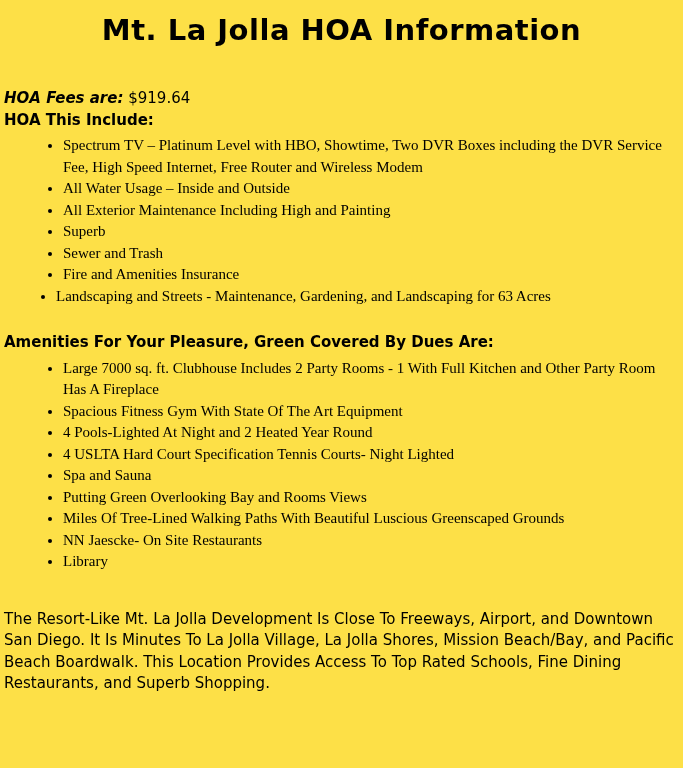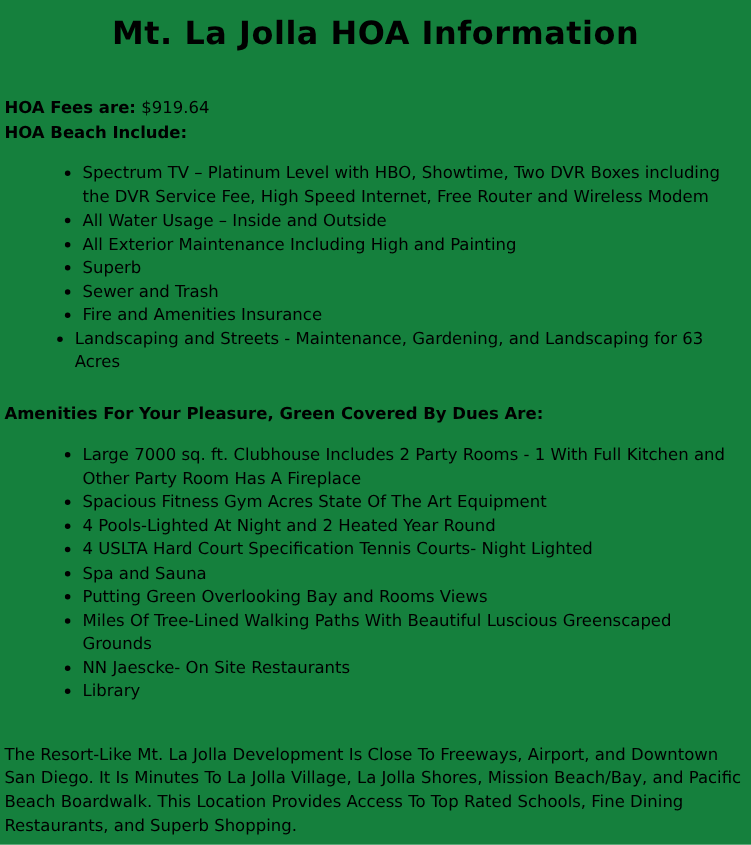--- a/index.html
+++ b/index.html
@@ -14,47 +14,49 @@
     color: #000000;
     font-family: "DejaVu Sans", "Liberation Sans", sans-serif;
     font-size: 15px;
     line-height: 21.5px;
     overflow: hidden;
   }
   .page {
     width: 683px;
     height: 768px;
     padding: 12px 4px 0 4px;
-    background: #15803d;
+    background: #fde047;
   }
   .doc-title {
     font-size: 29px;
     line-height: 36px;
     font-weight: bold;
     text-align: center;
     margin: 0 0 40px 0;
     letter-spacing: 0.5px;
   }
   .fees-label-line {
     margin: 0;
   }
   .label-bold {
     font-weight: bold;
+    font-style: italic;
   }
   .section-heading {
     font-weight: bold;
     margin: 0;
   }
   .amenities-heading {
     margin-top: 25px;
   }
   ul.bullet-list {
-    margin: 16px;
+    margin: 4px;
     padding: 0 0 0 55px;
     list-style: disc outside;
+    font-family: Liberation Serif, serif;
   }
   ul.bullet-list li {
     padding: 0;
     margin: 0;
     padding-right: 2px;
   }
   ul.fees-list li:last-child {
     margin-left: -7px;
   }
   .closing-paragraph {
@@ -67,37 +69,37 @@
 
 <div class="page">
 
   <h1 class="doc-title">Mt. La Jolla HOA Information</h1>
 
   <p class="fees-label-line">
     <span class="label-bold">HOA Fees are:</span>
     <span>$919.64</span>
   </p>
 
-  <p class="section-heading">HOA Beach Include:</p>
+  <p class="section-heading">HOA This Include:</p>
 
   <ul class="bullet-list fees-list">
       <li>Spectrum TV – Platinum Level with HBO, Showtime, Two DVR Boxes including the DVR Service Fee, High Speed Internet, Free Router and Wireless Modem</li>
       <li>All Water Usage – Inside and Outside</li>
       <li>All Exterior Maintenance Including High and Painting</li>
       <li>Superb</li>
       <li>Sewer and Trash</li>
       <li>Fire and Amenities Insurance</li>
       <li>Landscaping and Streets - Maintenance, Gardening, and Landscaping for 63 Acres</li>
     </ul>
 
   <p class="section-heading amenities-heading">Amenities For Your Pleasure, Green Covered By Dues Are:</p>
 
   <ul class="bullet-list amenities-list">
       <li>Large 7000 sq. ft. Clubhouse Includes 2 Party Rooms - 1 With Full Kitchen and Other Party Room Has A Fireplace</li>
-      <li>Spacious Fitness Gym Acres State Of The Art Equipment</li>
+      <li>Spacious Fitness Gym With State Of The Art Equipment</li>
       <li>4 Pools-Lighted At Night and 2 Heated Year Round</li>
       <li>4 USLTA Hard Court Specification Tennis Courts- Night Lighted</li>
       <li>Spa and Sauna</li>
       <li>Putting Green Overlooking Bay and Rooms Views</li>
       <li>Miles Of Tree-Lined Walking Paths With Beautiful Luscious Greenscaped Grounds</li>
       <li>NN Jaescke- On Site Restaurants</li>
       <li>Library</li>
     </ul>
 
   <p class="closing-paragraph">The Resort-Like Mt. La Jolla Development Is Close To Freeways, Airport, and Downtown San Diego. It Is Minutes To La Jolla Village, La Jolla Shores, Mission Beach/Bay, and Pacific Beach Boardwalk. This Location Provides Access To Top Rated Schools, Fine Dining Restaurants, and Superb Shopping.</p>

